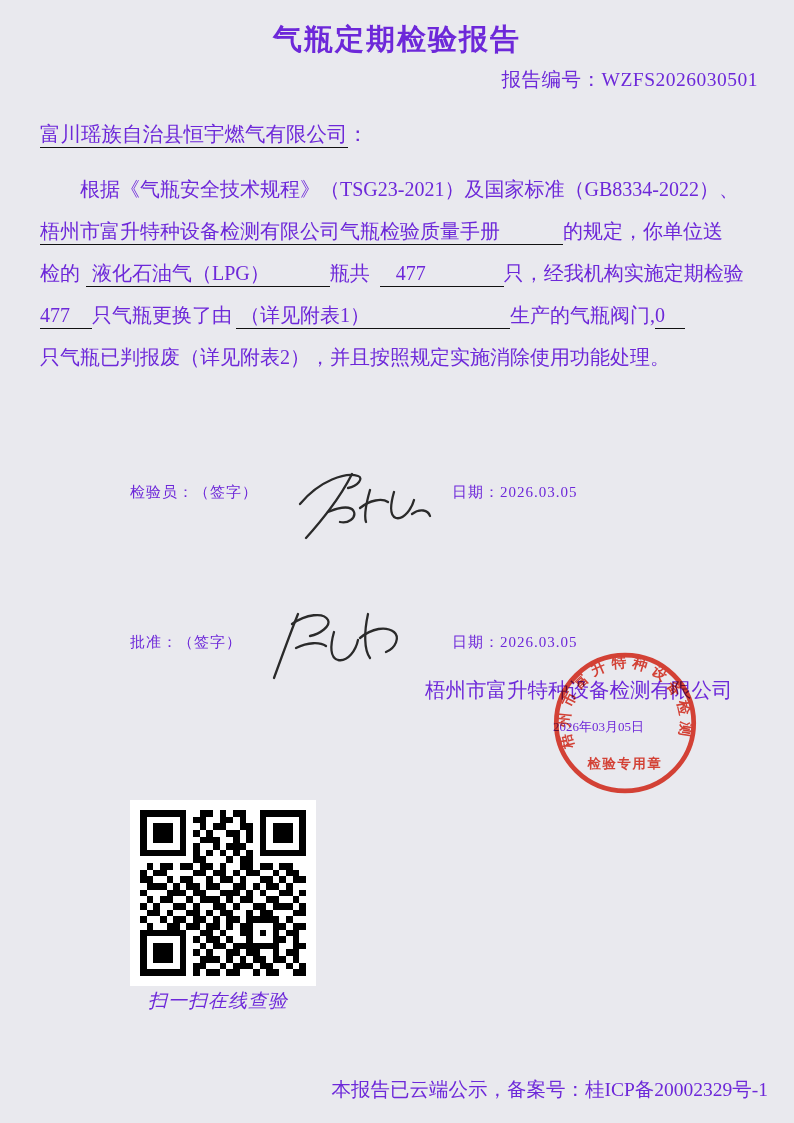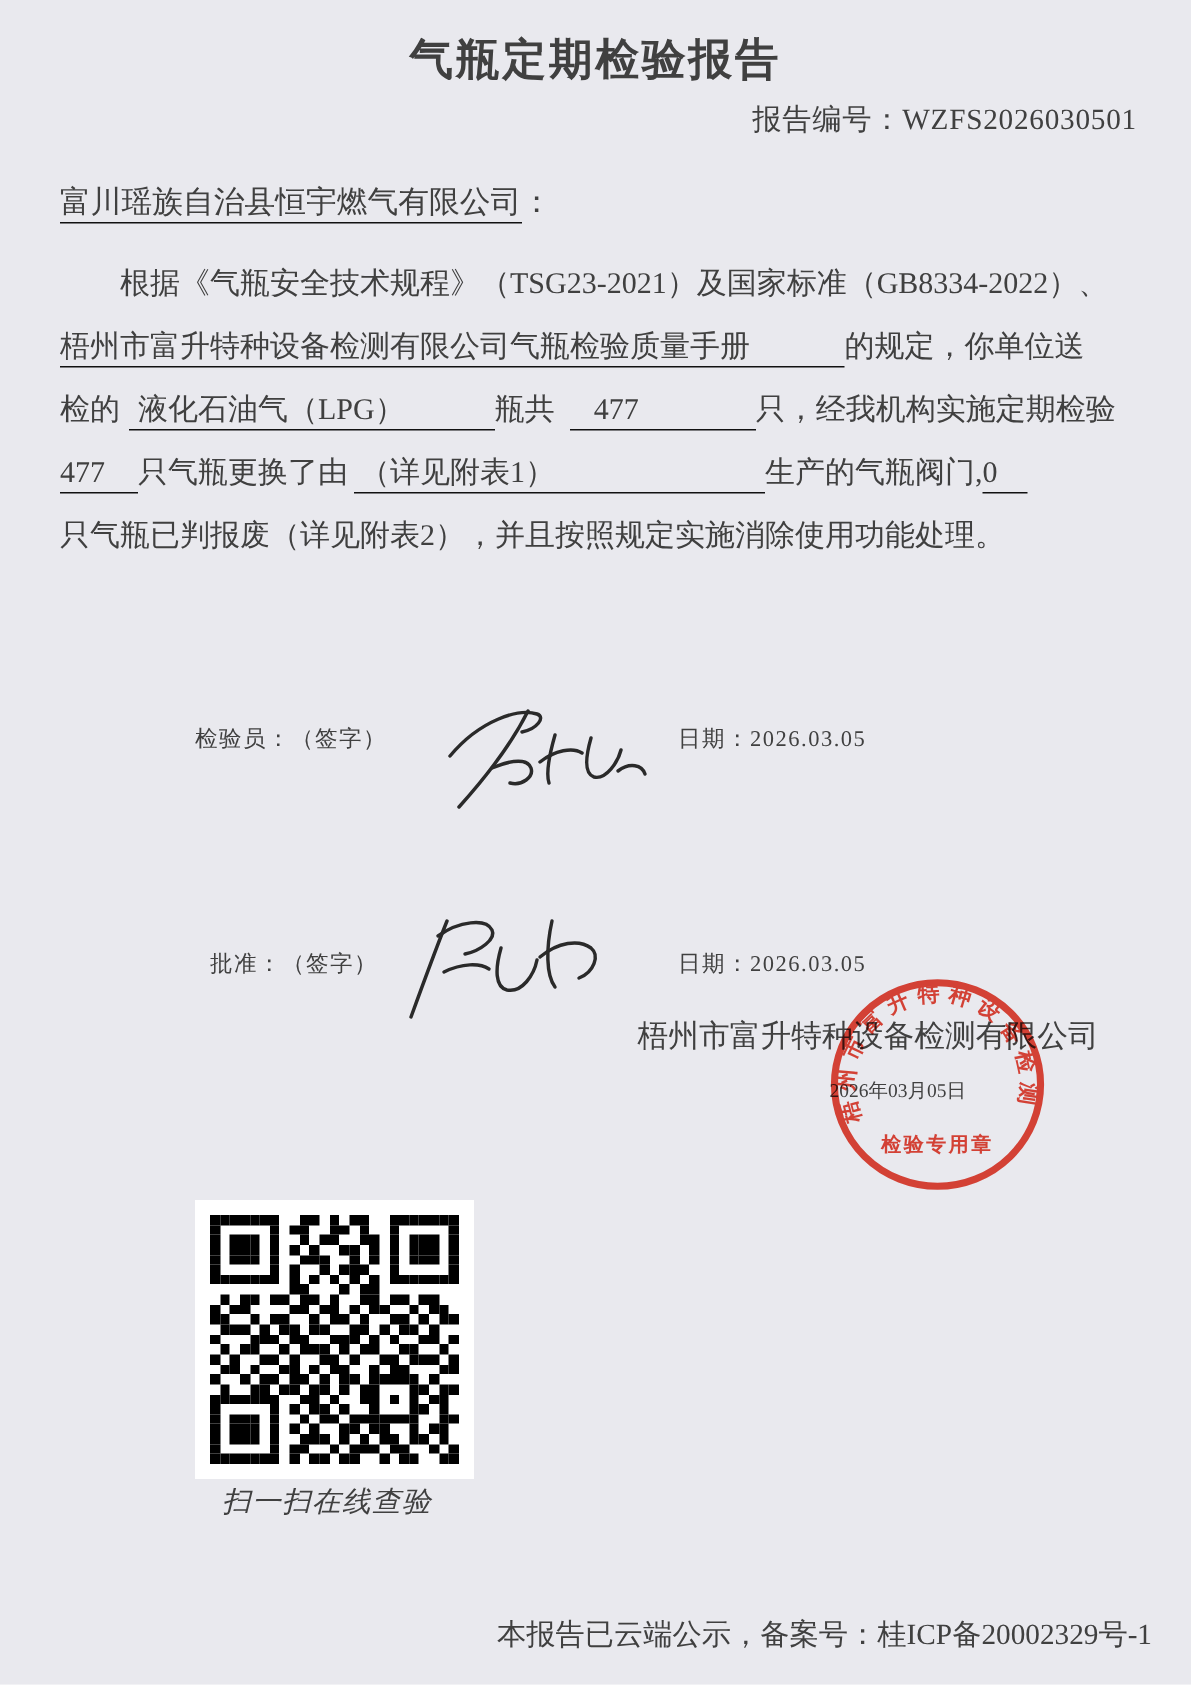--- a/index.html
+++ b/index.html
@@ -1,21 +1,21 @@
 <!DOCTYPE html>
 <html><head>
 <meta charset="utf-8">
 <style>
   html,body{margin:0;padding:0;}
   .page{
     position:relative;
     width:794px;height:1123px;
     background:#e9e9ee;
     font-family:"Liberation Serif","DejaVu Serif",serif;
-    color:#404040;
+    color:#6d28d9;
     overflow:hidden;
   }
   .abs{position:absolute;}
   .title{
     top:20px;left:0;width:794px;
     text-align:center;
     font-family:"Liberation Sans","DejaVu Sans",sans-serif;
     font-weight:bold;
     font-size:29px;
     letter-spacing:2px;
@@ -51,21 +51,21 @@
   .u2a{padding-right:63px;}            
   .u3a{margin-left:6px;padding-left:6px;padding-right:60px;}
   .u3b{margin-left:10px;padding-left:16px;padding-right:78px;}
   .u4a{margin-left:2px;padding-left:6px;padding-right:105px;}
   .u5a{padding-right:22px;}
   .u5b{margin-left:4px;padding-left:4px;padding-right:140px;text-align:right;}
   .u5c{padding-right:20px;}
   .sig-row-label{font-size:15px;letter-spacing:1px;}
   .inspector-label{top:483px;left:130px;}
   .inspector-date{top:483px;left:452px;}
-  .approver-label{top:633px;left:140px;}
+  .approver-label{top:633px;left:130px;}
   .approver-date{top:633px;left:452px;}
   .sig{stroke:#2a2a2a;stroke-width:2.3;fill:none;stroke-linecap:round;stroke-linejoin:round;}
   .sig-inspector{top:462px;left:294px;}
   .sig-approver{top:604px;left:268px;}
   .issuer-company{top:676px;left:425px;font-size:20.5px;}
   .issuer-date{top:718px;left:534px;font-size:13px;margin-left:19px;}
   .stamp{
     top:650px;left:551px;width:148px;height:146px;
     mix-blend-mode:multiply;opacity:.93;
   }

